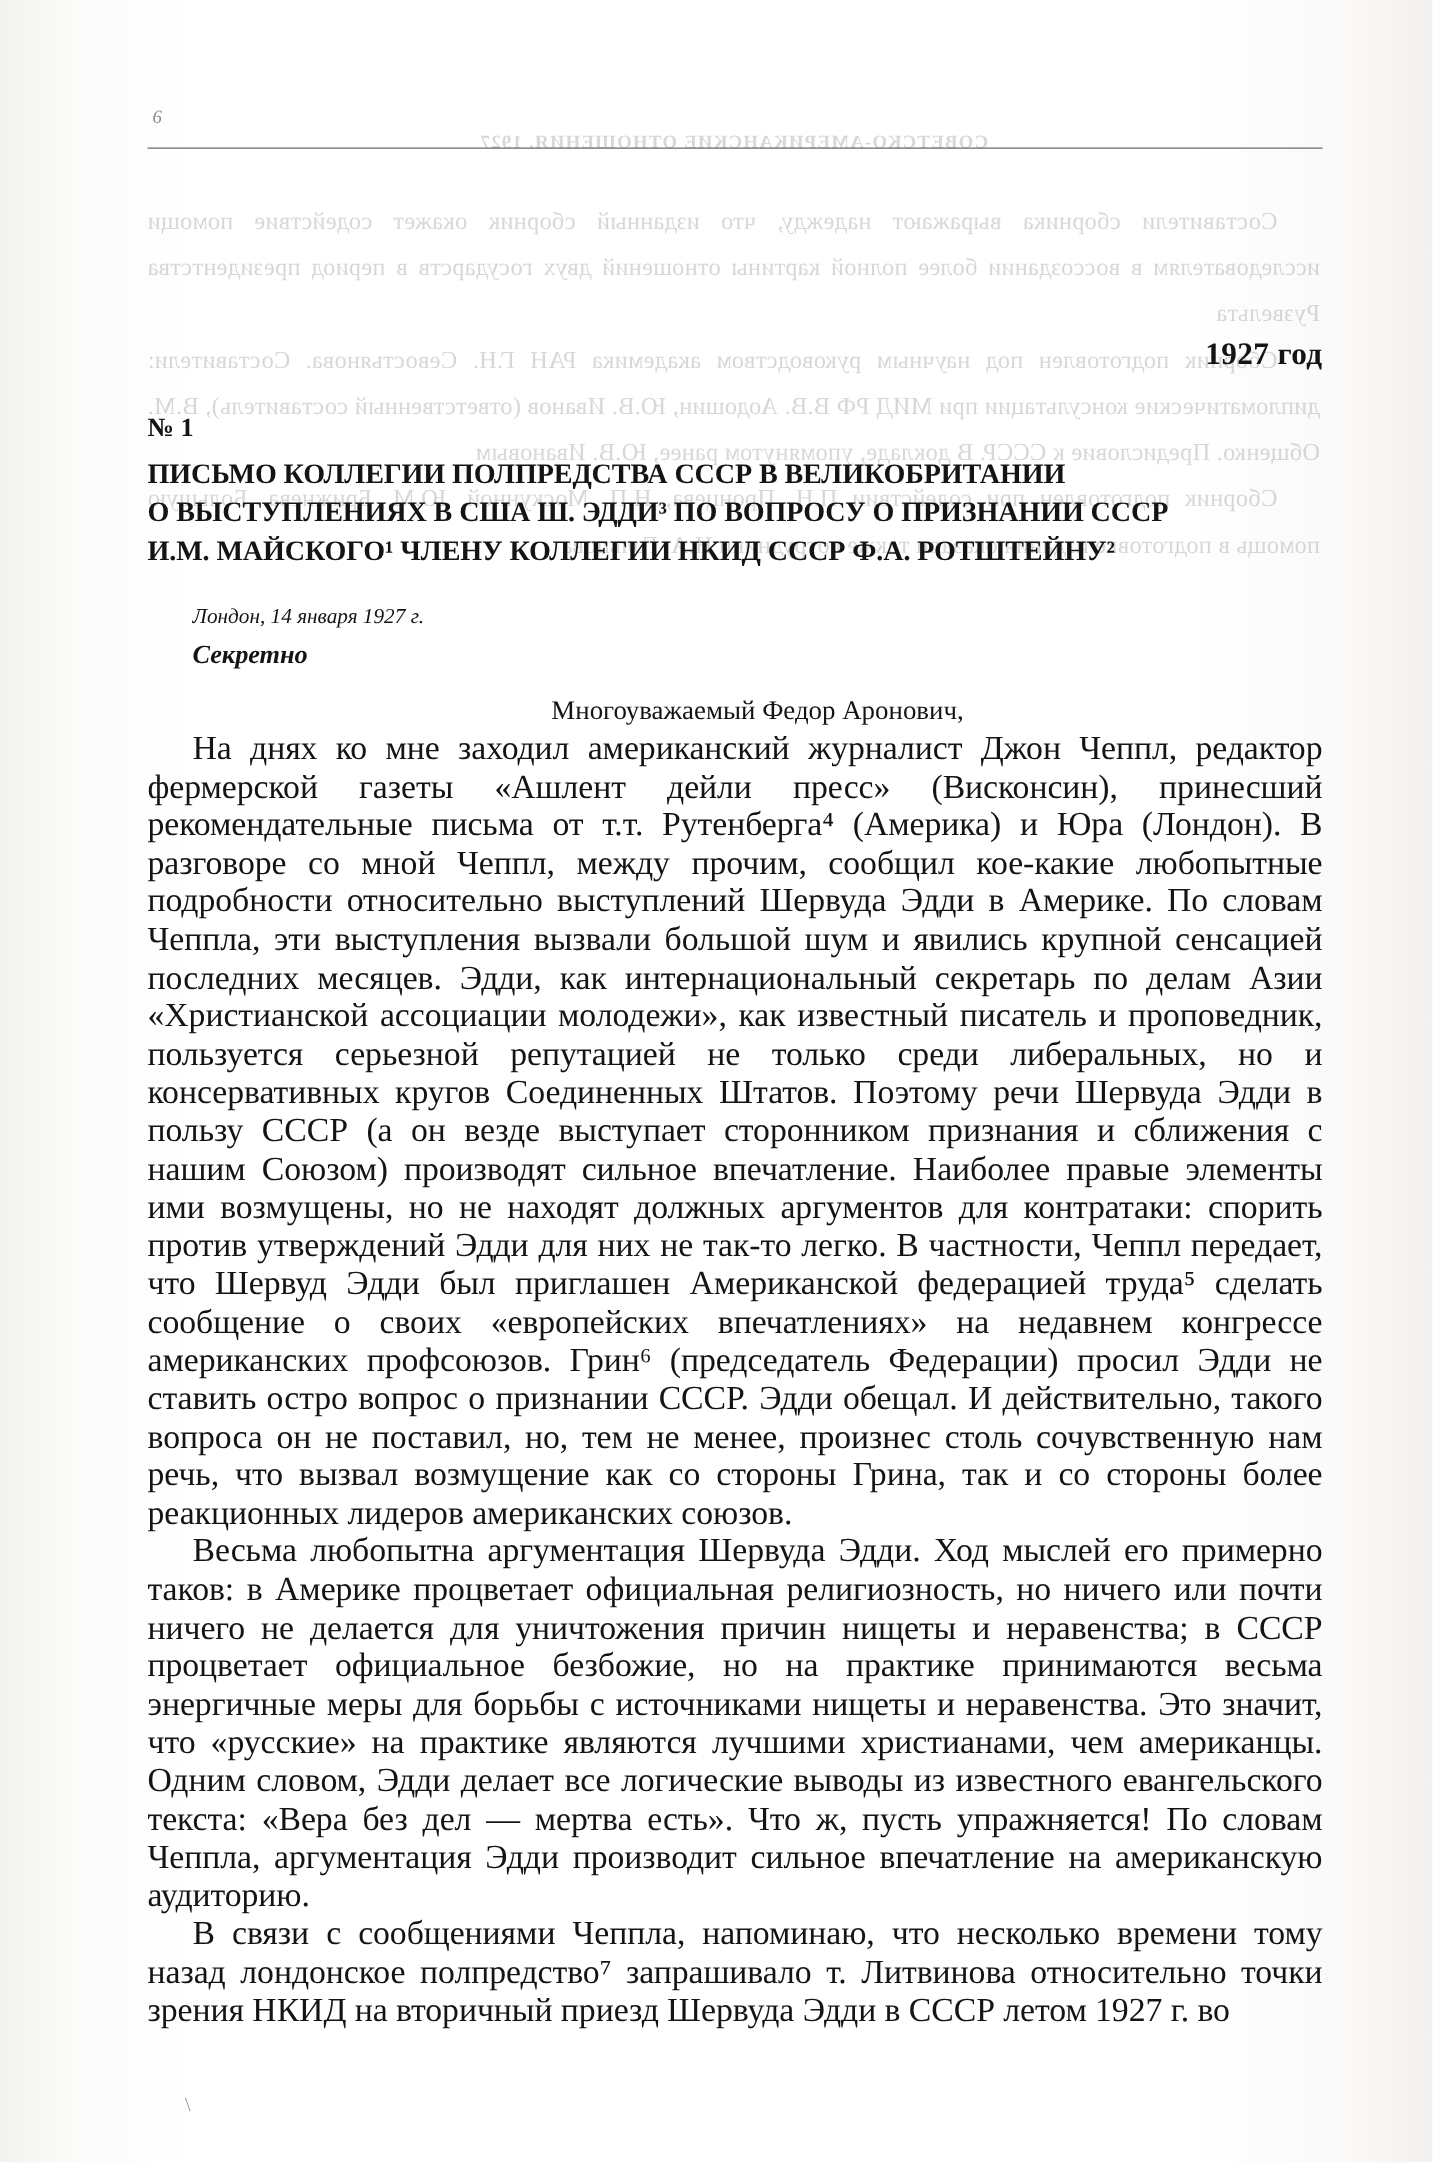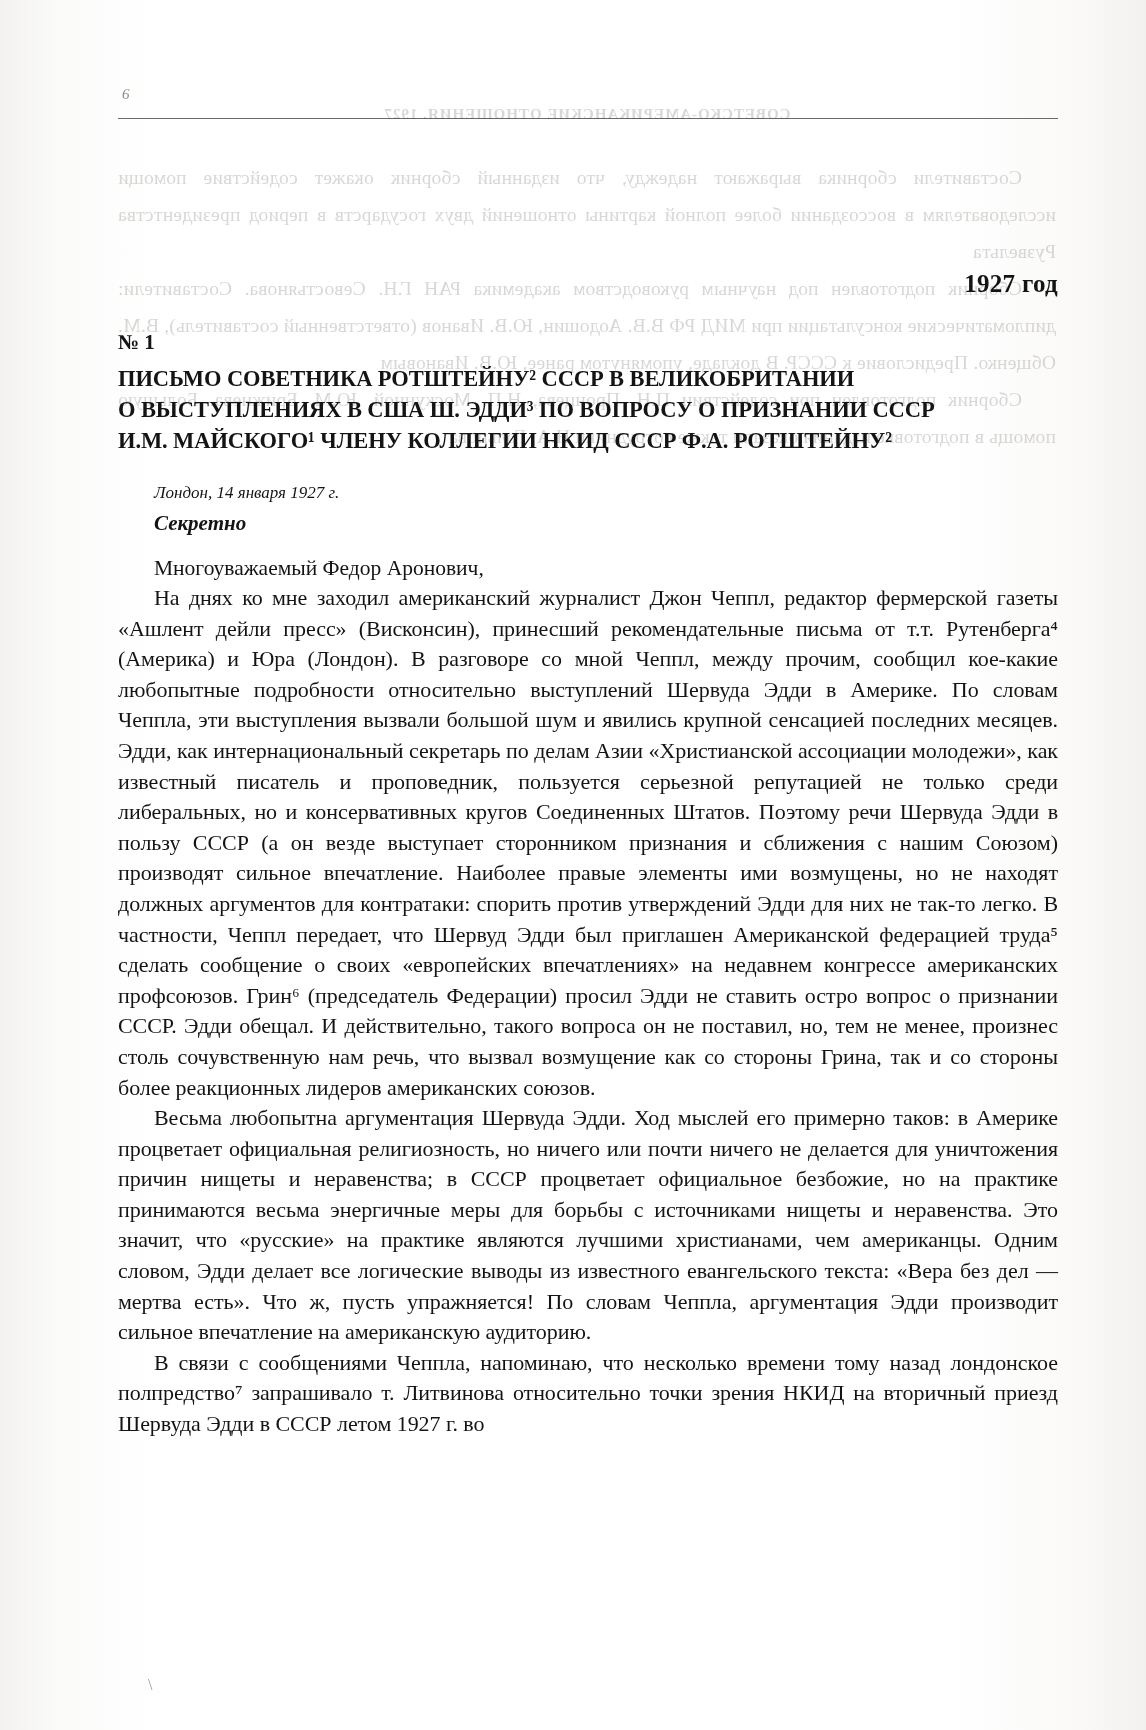--- a/index.html
+++ b/index.html
@@ -109,24 +109,25 @@
     margin-left: 36px;
     line-height: 30px;
     margin-bottom: 18px;
     font-weight: bold;
   }
 
   .salut {
     font-size: 21.5px;
     text-indent: 36px;
     margin-bottom: 2px;
+    text-align: center;
   }
 
   .body-p {
-    font-size: 22px;
+    font-size: 27px;
     line-height: 30.6px;
     text-align: justify;
     text-indent: 36px;
     margin: 0;
     letter-spacing: -0.05px;
     -webkit-hyphens: auto;
     hyphens: auto;
   }
 
   .bottom-mark {
@@ -153,21 +154,21 @@
 
   <div class="folio">6</div>
 
   <div class="content">
 
     <div class="year">1927 год</div>
 
     <div class="doc-num">№ 1</div>
 
     <div class="title">
-      <div>ПИСЬМО СОВЕТНИКА РОТШТЕЙНУ² СССР В ВЕЛИКОБРИТАНИИ</div>
+      <div>ПИСЬМО КОЛЛЕГИИ ПОЛПРЕДСТВА СССР В ВЕЛИКОБРИТАНИИ</div>
       <div>О ВЫСТУПЛЕНИЯХ В США Ш. ЭДДИ³ ПО ВОПРОСУ О ПРИЗНАНИИ СССР</div>
       <div>И.М. МАЙСКОГО¹ ЧЛЕНУ КОЛЛЕГИИ НКИД СССР Ф.А. РОТШТЕЙНУ²</div>
     </div>
 
     <div class="place">Лондон, 14 января 1927 г.</div>
     <div class="secret">Секретно</div>
 
     <div class="salut">Многоуважаемый Федор Аронович,</div>
 
     <p class="body-p">На днях ко мне заходил американский журналист Джон Чеппл, редактор фермерской газеты «Ашлент дейли пресс» (Висконсин), принесший рекомендательные письма от т.т. Рутенберга⁴ (Америка) и Юра (Лондон). В разговоре со мной Чеппл, между прочим, сообщил кое-какие любопытные подробности относительно выступлений Шервуда Эдди в Америке. По словам Чеппла, эти выступления вызвали большой шум и явились крупной сенсацией последних месяцев. Эдди, как интернациональный секретарь по делам Азии «Христианской ассоциации молодежи», как известный писатель и проповедник, пользуется серьезной репутацией не только среди либеральных, но и консервативных кругов Соединенных Штатов. Поэтому речи Шервуда Эдди в пользу СССР (а он везде выступает сторонником признания и сближения с нашим Союзом) производят сильное впечатление. Наиболее правые элементы ими возмущены, но не находят должных аргументов для контратаки: спорить против утверждений Эдди для них не так-то легко. В частности, Чеппл передает, что Шервуд Эдди был приглашен Американской федерацией труда⁵ сделать сообщение о своих «европейских впечатлениях» на недавнем конгрессе американских профсоюзов. Грин⁶ (председатель Федерации) просил Эдди не ставить остро вопрос о признании СССР. Эдди обещал. И действительно, такого вопроса он не поставил, но, тем не менее, произнес столь сочувственную нам речь, что вызвал возмущение как со стороны Грина, так и со стороны более реакционных лидеров американских союзов.</p>

